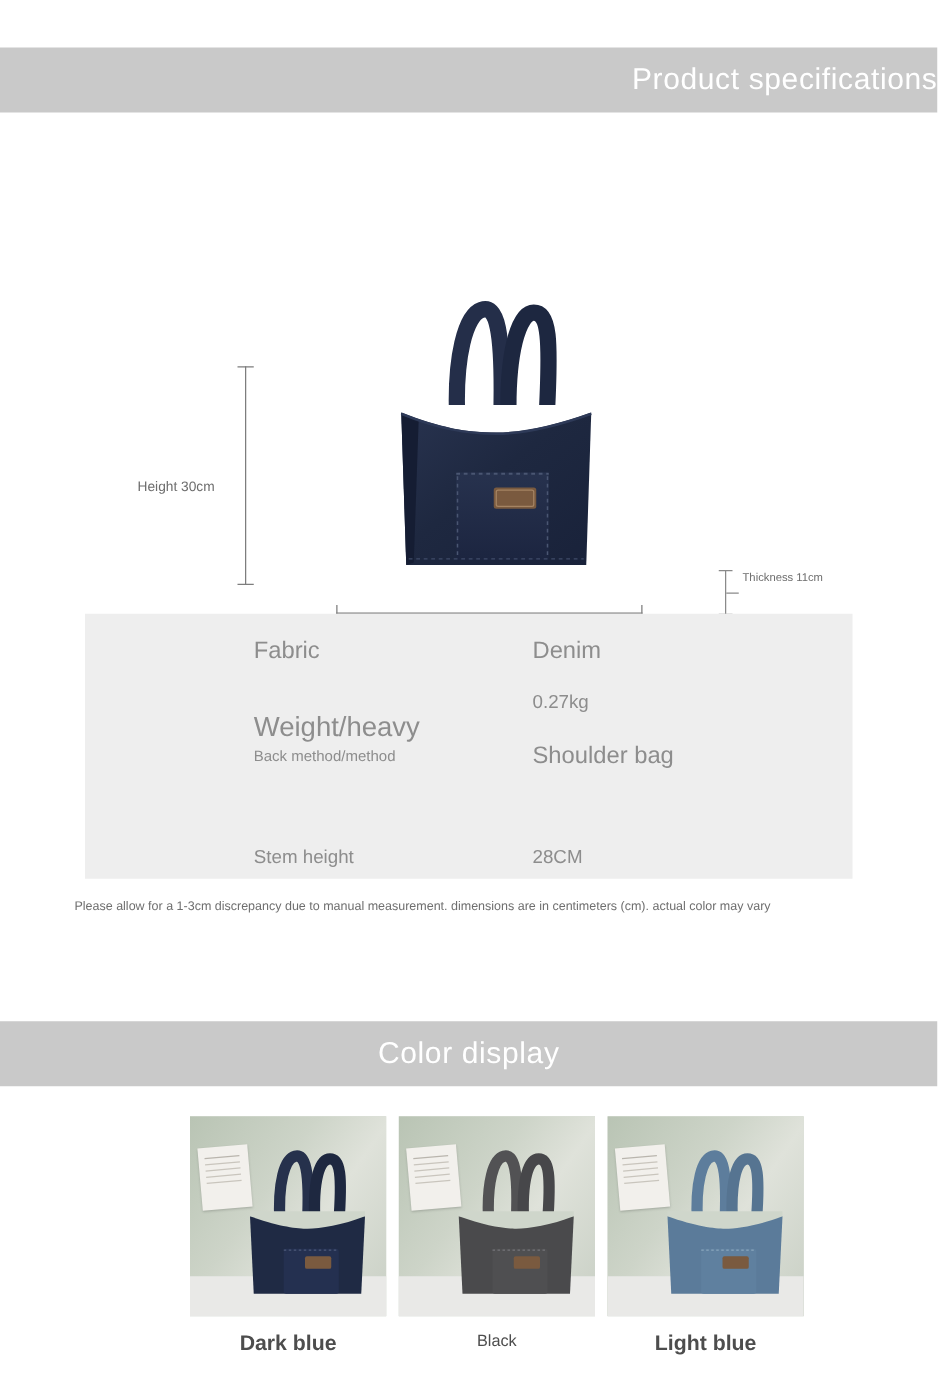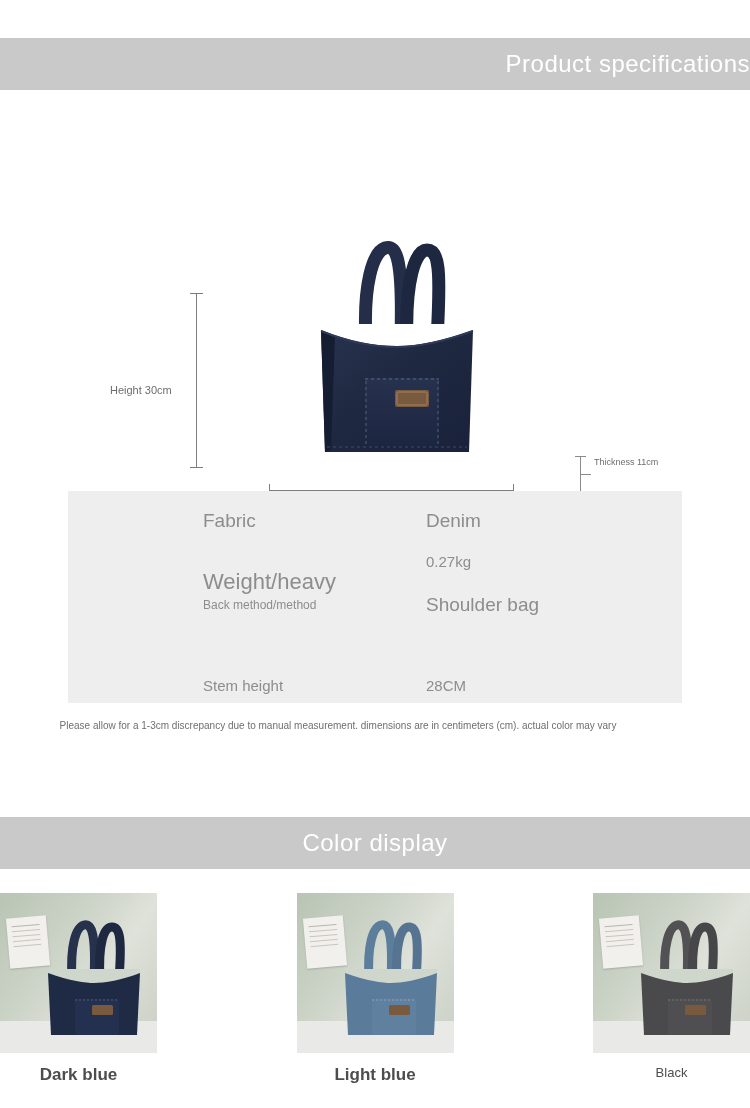--- a/index.html
+++ b/index.html
@@ -199,23 +199,23 @@
     text-align: center;
     font-size: 10px;
     color: #6f6f6f;
   }
 
   
   .colors {
     position: absolute;
     top: 893px;
     left: 0;
-    width: 750px;
+    width: 643px;
     display: flex;
-    justify-content: space-between;
+    justify-content: flex-end;
     gap: 10px;
   }
   .color-item {
     width: 157px;
     display: flex;
     flex-direction: column;
     align-items: center;
   }
   .photo {
     width: 157px;
@@ -372,46 +372,46 @@
     <div class="color-label lbl-lg">Dark blue</div>
   </div>
 
   <div class="color-item">
     <div class="photo">
       <div class="bg-left"></div>
       <div class="surface"></div>
       <div class="card"></div>
       <div class="mini-bag">
         <svg width="104" height="118" viewBox="0 0 104 118">
+          <path d="M30 60 C28 26 34 8 42 6 C50 4 54 16 52 60" fill="none" stroke="#525254" stroke-width="9" stroke-linecap="round"></path>
+          <path d="M58 60 C56 24 62 8 70 8 C78 8 80 20 77 60" fill="none" stroke="#47474a" stroke-width="9" stroke-linecap="round"></path>
+          <path d="M6 54 L98 54 L95 116 L9 116 Z" fill="#4a4a4c"></path>
+          <path d="M6 54 C28 62 44 64 52 64 C62 64 80 61 98 54 L98 50 L6 50 Z" fill="#cfd6cb"></path>
+          <rect x="33" y="80" width="44" height="36" rx="2" fill="#4f4f51"></rect>
+          <path d="M33 81 L77 81" stroke="#76767a" stroke-width="1" stroke-dasharray="2 2"></path>
+          <rect x="50" y="86" width="21" height="10" rx="1.5" fill="#7a5a3f"></rect>
+        </svg>
+      </div>
+    </div>
+    <div class="color-label lbl-sm">Black</div>
+  </div>
+
+  <div class="color-item">
+    <div class="photo">
+      <div class="bg-left"></div>
+      <div class="surface"></div>
+      <div class="card"></div>
+      <div class="mini-bag">
+        <svg width="104" height="118" viewBox="0 0 104 118">
           <path d="M30 60 C28 26 34 8 42 6 C50 4 54 16 52 60" fill="none" stroke="#5d7d9c" stroke-width="9" stroke-linecap="round"></path>
           <path d="M58 60 C56 24 62 8 70 8 C78 8 80 20 77 60" fill="none" stroke="#567491" stroke-width="9" stroke-linecap="round"></path>
           <path d="M6 54 L98 54 L95 116 L9 116 Z" fill="#5b7b9a"></path>
           <path d="M6 54 C28 62 44 64 52 64 C62 64 80 61 98 54 L98 50 L6 50 Z" fill="#cfd6cb"></path>
           <rect x="33" y="80" width="44" height="36" rx="2" fill="#5f809f"></rect>
           <path d="M33 81 L77 81" stroke="#8aa6bd" stroke-width="1" stroke-dasharray="2 2"></path>
           <rect x="50" y="86" width="21" height="10" rx="1.5" fill="#7a5a3f"></rect>
         </svg>
       </div>
     </div>
     <div class="color-label lbl-lg">Light blue</div>
   </div>
 
-  <div class="color-item">
-    <div class="photo">
-      <div class="bg-left"></div>
-      <div class="surface"></div>
-      <div class="card"></div>
-      <div class="mini-bag">
-        <svg width="104" height="118" viewBox="0 0 104 118">
-          <path d="M30 60 C28 26 34 8 42 6 C50 4 54 16 52 60" fill="none" stroke="#525254" stroke-width="9" stroke-linecap="round"></path>
-          <path d="M58 60 C56 24 62 8 70 8 C78 8 80 20 77 60" fill="none" stroke="#47474a" stroke-width="9" stroke-linecap="round"></path>
-          <path d="M6 54 L98 54 L95 116 L9 116 Z" fill="#4a4a4c"></path>
-          <path d="M6 54 C28 62 44 64 52 64 C62 64 80 61 98 54 L98 50 L6 50 Z" fill="#cfd6cb"></path>
-          <rect x="33" y="80" width="44" height="36" rx="2" fill="#4f4f51"></rect>
-          <path d="M33 81 L77 81" stroke="#76767a" stroke-width="1" stroke-dasharray="2 2"></path>
-          <rect x="50" y="86" width="21" height="10" rx="1.5" fill="#7a5a3f"></rect>
-        </svg>
-      </div>
-    </div>
-    <div class="color-label lbl-sm">Black</div>
-  </div>
-
 </div>
 
 </body></html>

